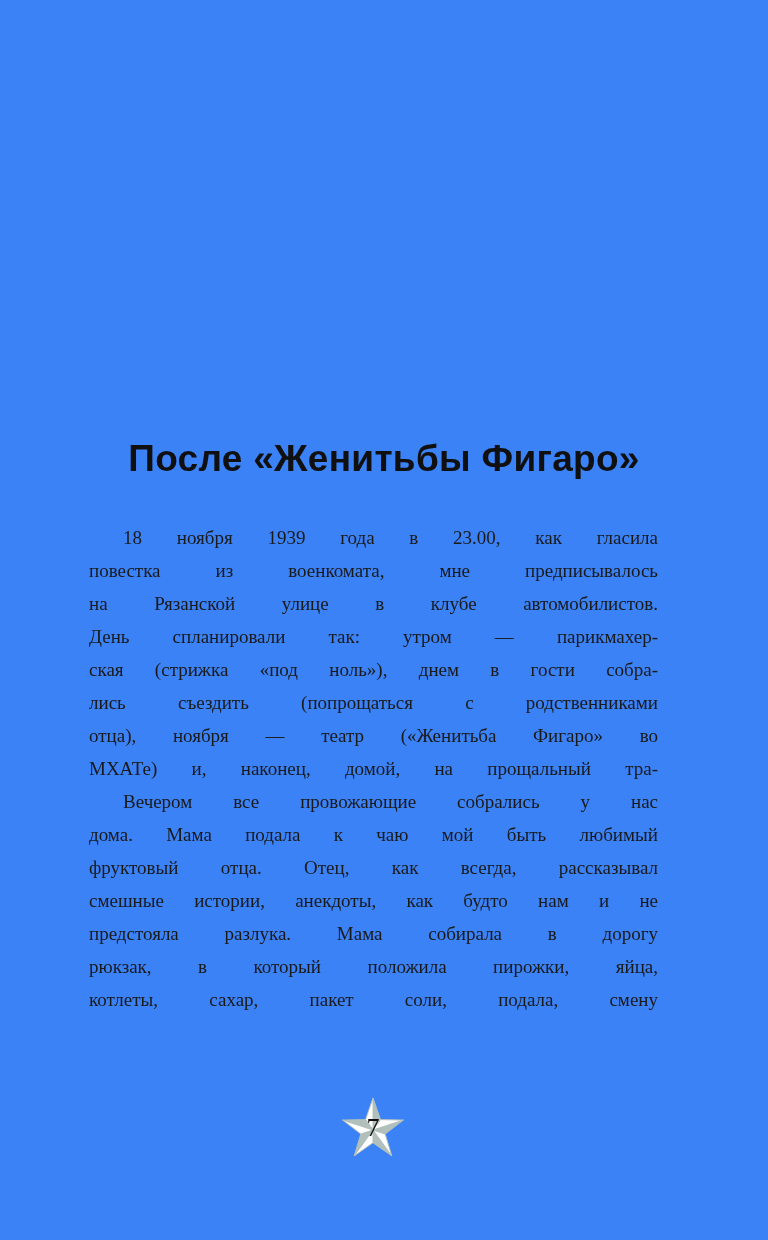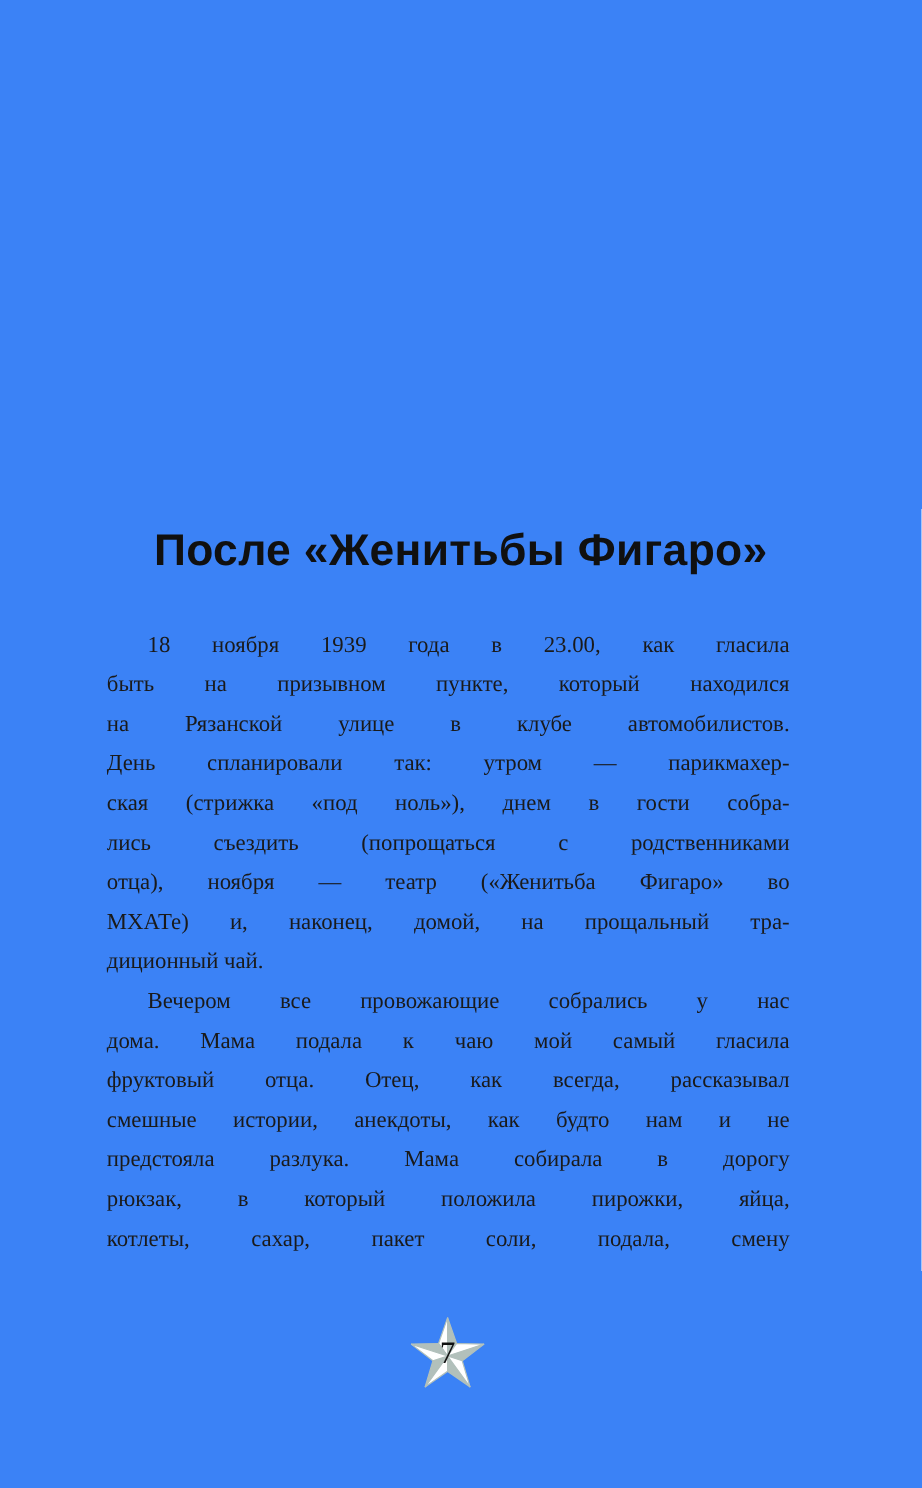--- a/index.html
+++ b/index.html
@@ -85,30 +85,29 @@
 </style>
 </head>
 <body>
 
 <div class="page">
 
   <h1 class="title">После «Женитьбы Фигаро»</h1>
 
   <div class="text-block" id="text-block">
       <div class="line indent">18 ноября 1939 года в 23.00, как гласила</div>
-      <div class="line">быть на призывном пункте, который находился</div>
+      <div class="line">повестка из военкомата, мне предписывалось</div>
       <div class="line">на Рязанской улице в клубе автомобилистов.</div>
       <div class="line">День спланировали так: утром — парикмахер-</div>
       <div class="line">ская (стрижка «под ноль»), днем в гости собра-</div>
       <div class="line">лись съездить (попрощаться с родственниками</div>
       <div class="line">отца), ноября — театр («Женитьба Фигаро» во</div>
       <div class="line">МХАТе) и, наконец, домой, на прощальный тра-</div>
-      <div class="line para-end">диционный чай.</div>
       <div class="line indent">Вечером все провожающие собрались у нас</div>
-      <div class="line">дома. Мама подала к чаю мой самый гласила</div>
+      <div class="line">дома. Мама подала к чаю мой быть любимый</div>
       <div class="line">фруктовый отца. Отец, как всегда, рассказывал</div>
       <div class="line">смешные истории, анекдоты, как будто нам и не</div>
       <div class="line">предстояла разлука. Мама собирала в дорогу</div>
       <div class="line">рюкзак, в который положила пирожки, яйца,</div>
       <div class="line">котлеты, сахар, пакет соли, подала, смену</div>
     </div>
 
   <div class="footer">
     <span class="star-wrap">
       <svg width="70" height="68" viewBox="-35 -34 70 68">

